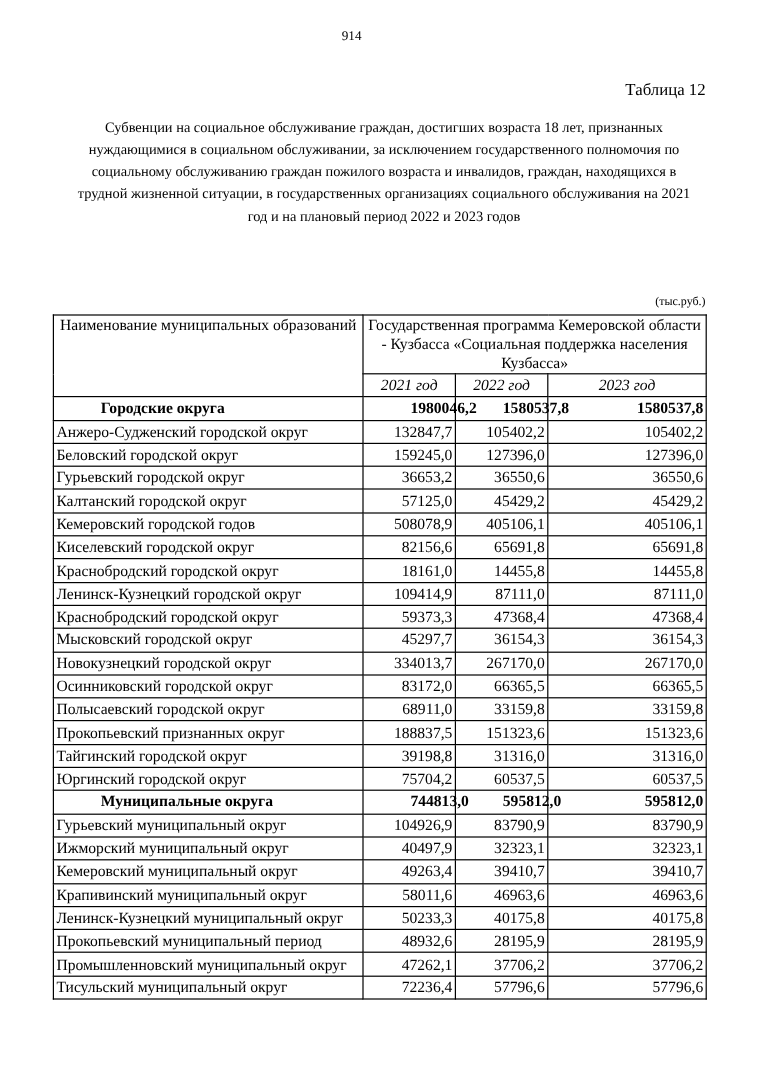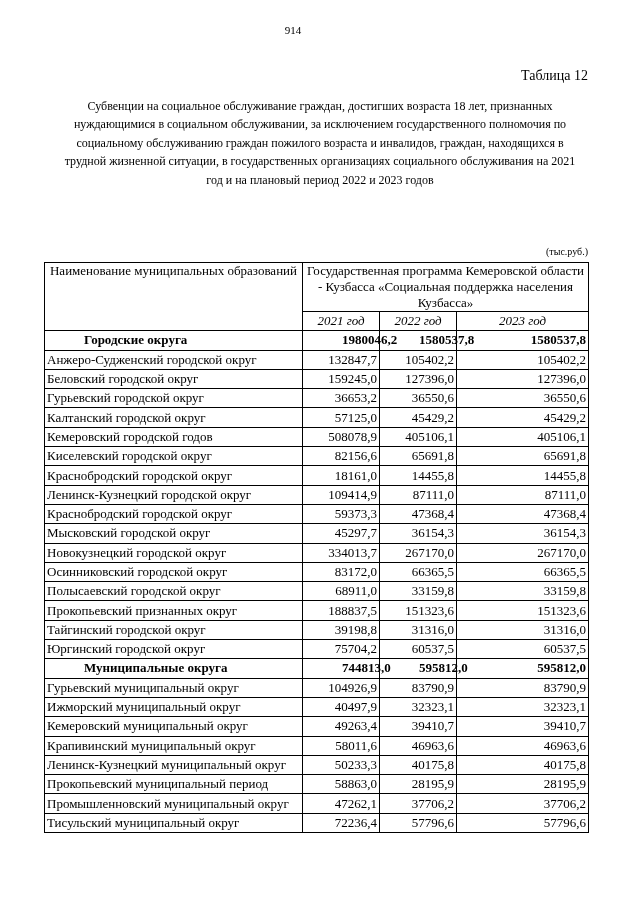--- a/index.html
+++ b/index.html
@@ -184,21 +184,21 @@
         <td class="num">46963,6</td>
       </tr>
       <tr>
         <td class="name">Ленинск-Кузнецкий муниципальный округ</td>
         <td class="num">50233,3</td>
         <td class="num">40175,8</td>
         <td class="num">40175,8</td>
       </tr>
       <tr>
         <td class="name">Прокопьевский муниципальный период</td>
-        <td class="num">58863,0</td>
+        <td class="num">48932,6</td>
         <td class="num">28195,9</td>
         <td class="num">28195,9</td>
       </tr>
       <tr>
         <td class="name">Промышленновский муниципальный округ</td>
         <td class="num">47262,1</td>
         <td class="num">37706,2</td>
         <td class="num">37706,2</td>
       </tr>
       <tr>

